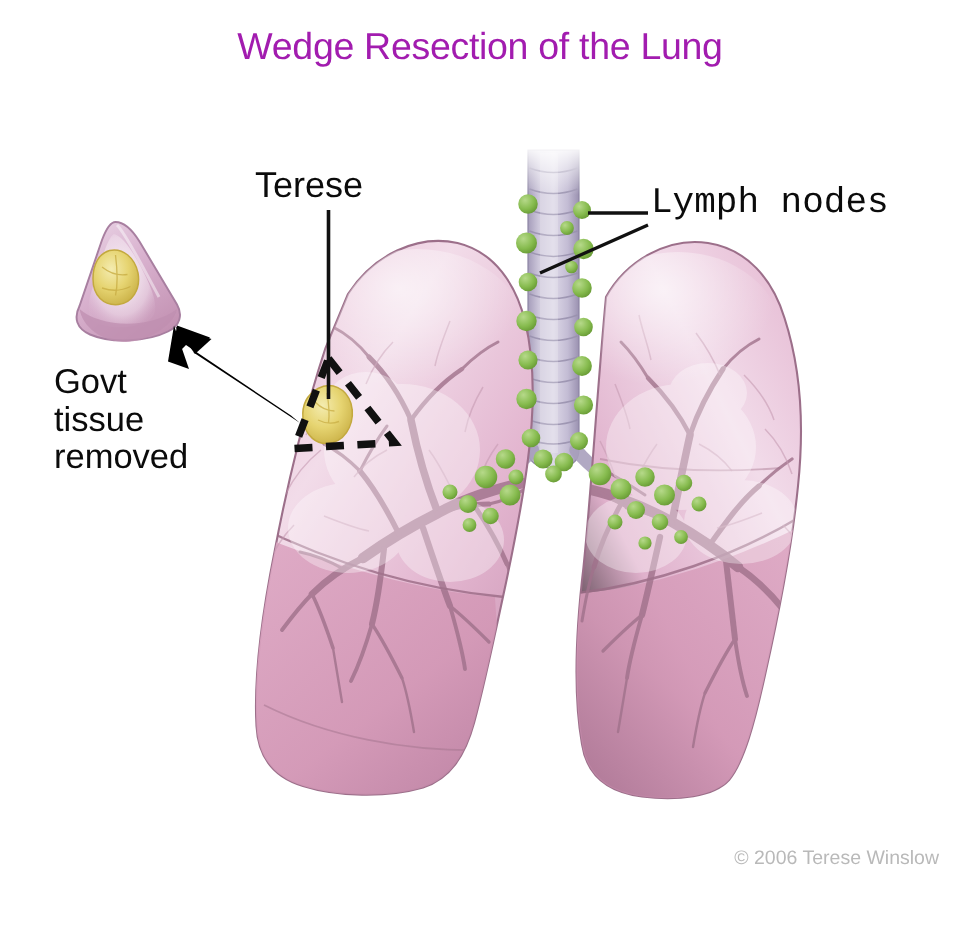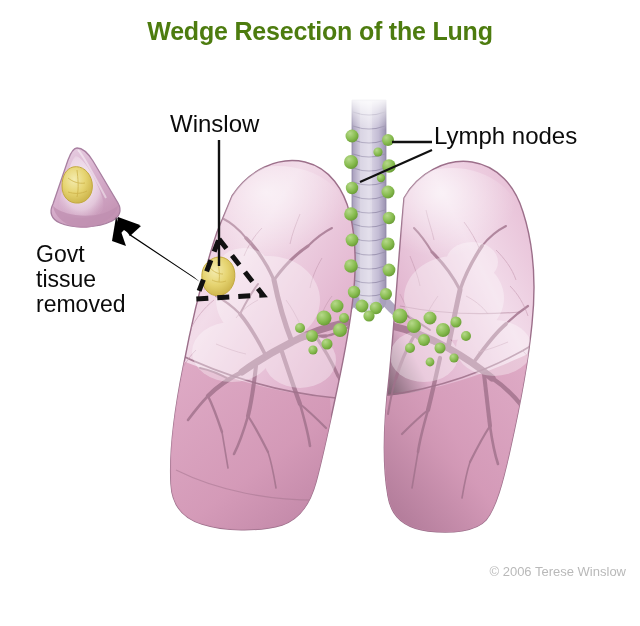--- a/index.html
+++ b/index.html
@@ -15,34 +15,34 @@
     overflow: hidden;
     font-family: "Liberation Sans", sans-serif;
   }
   #figure-title {
     position: absolute;
     top: 17px;
     left: 0;
     width: 640px;
     text-align: center;
     font-size: 25px;
-    font-weight: bold;
-    color: #4d7c0f;
+    font-weight: normal;
+    color: #a21caf;
     letter-spacing: -0.2px;
   }
   .label {
     position: absolute;
     color: #0b0b0b;
     font-size: 24px;
     line-height: 27px;
     font-weight: normal;
     white-space: pre;
   }
   #label-cancer { left: 170px; top: 110px; }
-  #label-lymph-nodes { left: 434px; top: 122px; }
+  #label-lymph-nodes { left: 434px; top: 122px; font-family: Liberation Mono, monospace; }
   #label-lung-tissue-removed { left: 36px; top: 242px; font-size: 23px; line-height: 25px; }
   #credit {
     position: absolute;
     right: 14px;
     bottom: 14px;
     text-align: right;
     font-size: 13px;
     line-height: 16px;
     color: #b9b9b9;
     white-space: pre;
@@ -364,21 +364,21 @@
     <path d="M432 142 L392 142" stroke="#111111" stroke-width="2.4" fill="none"></path>
     <path d="M432 150 L360 182" stroke="#111111" stroke-width="2.2" fill="none"></path>
 
     <g>
       <path d="M200 282 L129 235 L140 225 L118 217 L114 240 L124 230 L194 277 Z" fill="#000000"></path>
       <path d="M117 218 L141 226 L130 236 Z" fill="#000000"></path>
       <path d="M116 217 L126 246 L112 241 Z" fill="#000000"></path>
     </g>
   </svg>
 
-  <div class="label" id="label-cancer">Winslow</div>
+  <div class="label" id="label-cancer">Terese</div>
 
   <div class="label" id="label-lymph-nodes">Lymph nodes</div>
 
   <div class="label" id="label-lung-tissue-removed">Govt
 tissue
 removed</div>
 
   <div id="credit">
     <div>© 2006 Terese Winslow</div>
   </div>

